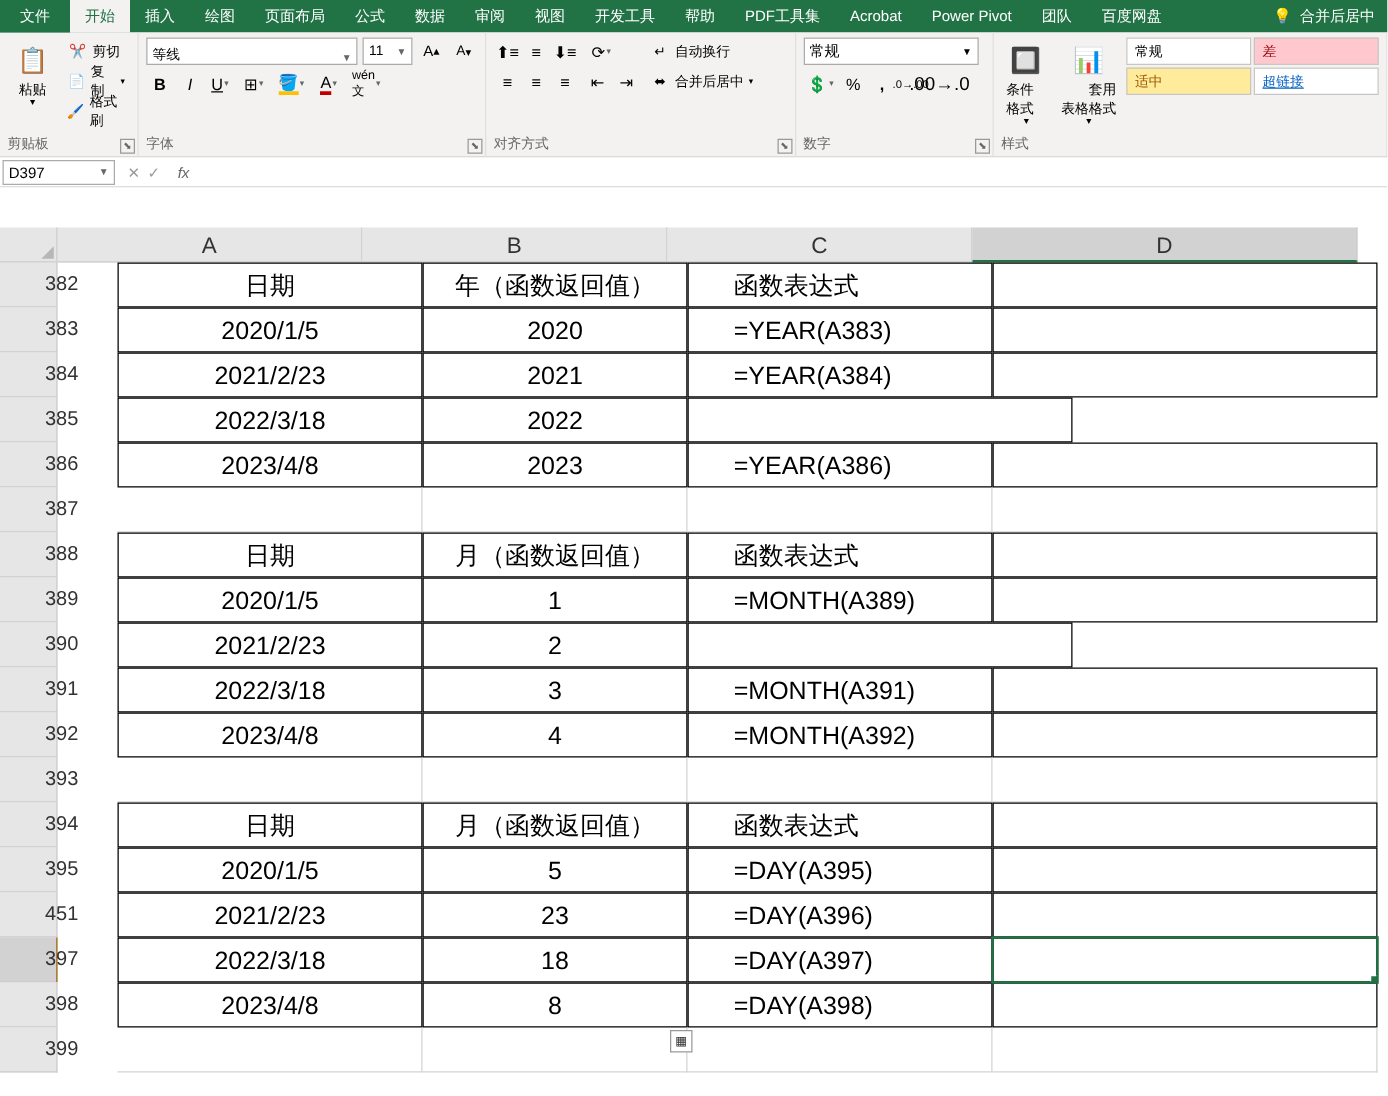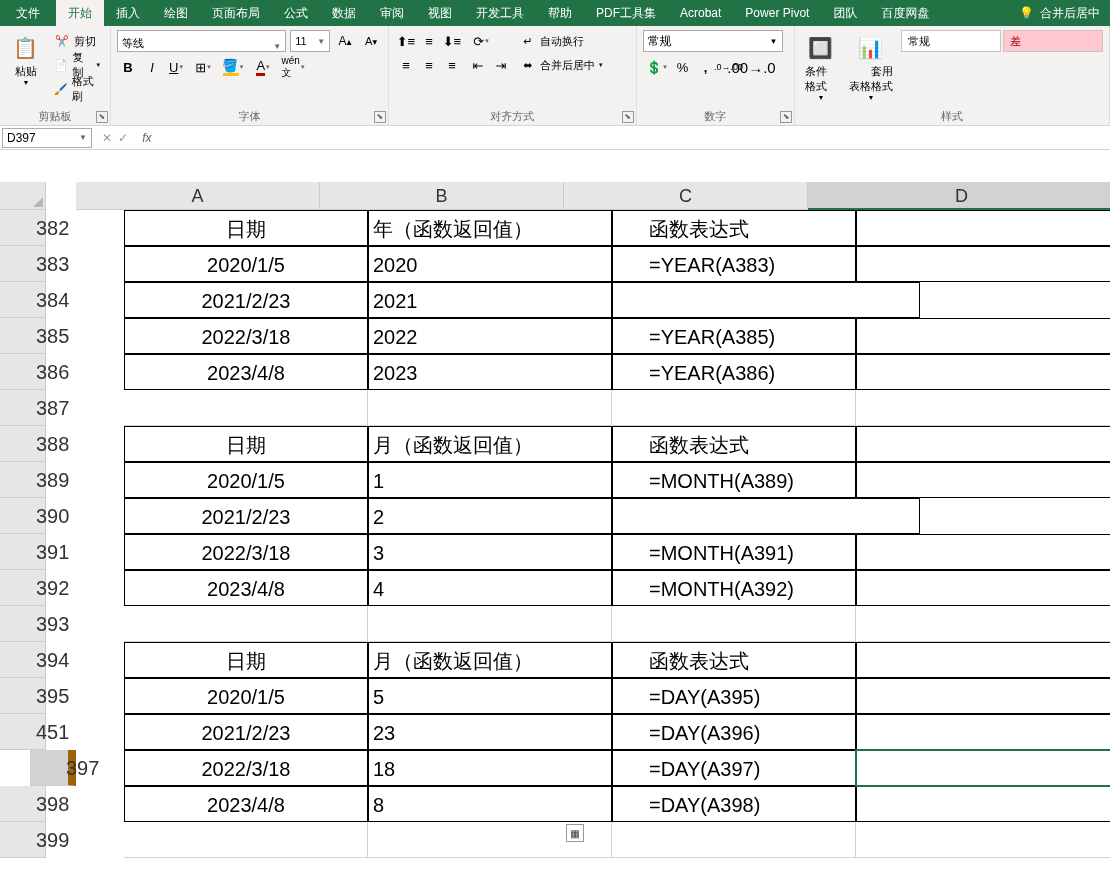--- a/index.html
+++ b/index.html
@@ -4,21 +4,21 @@
 <style>
 *{box-sizing:border-box;margin:0;padding:0;font-family:"Microsoft YaHei","Segoe UI",sans-serif;}
 body{background:#fff;overflow:hidden;width:1110px;height:877px;font-size:12px;}
 .ribbon-tabs{background:#217346;height:26px;display:flex;align-items:center;color:#fff;}
 .tab{padding:0 12px;height:26px;line-height:26px;font-size:12px;cursor:pointer;}
 .tab.active{background:#f3f2f1;color:#217346;}
 .tab.file{background:#217346;padding:0 16px;}
 .help-area{margin-left:auto;display:flex;align-items:center;padding:0 10px;gap:6px;}
 .ribbon{background:#f3f2f1;border-bottom:1px solid #d4d4d4;height:100px;display:flex;}
 .group{border-right:1px solid #e1dfdd;padding:4px 6px 0 6px;display:flex;flex-direction:column;position:relative;}
-.group-label{text-align:center;font-size:11px;color:#666;height:18px;line-height:18px;}
+.group-label{font-size:11px;color:#666;height:18px;line-height:18px;font-family:Liberation Mono, monospace;}
 .group-body{flex:1;display:flex;align-items:flex-start;gap:4px;}
 .dialog-launcher{position:absolute;right:2px;bottom:2px;width:12px;height:12px;border:1px solid #999;font-size:8px;line-height:10px;text-align:center;color:#666;}
 .big-btn{display:flex;flex-direction:column;align-items:center;justify-content:center;padding:2px 4px;cursor:pointer;font-size:11px;}
 .big-btn .ico{width:32px;height:32px;display:flex;align-items:center;justify-content:center;font-size:20px;}
 .small-row{display:flex;flex-direction:column;gap:2px;font-size:11px;}
 .small-btn{display:flex;align-items:center;gap:4px;padding:1px 4px;cursor:pointer;height:22px;}
 .small-btn .ico{width:16px;height:16px;display:inline-flex;align-items:center;justify-content:center;}
 .combo{border:1px solid #ababab;background:#fff;height:22px;display:flex;align-items:center;padding:0 4px;font-size:11px;}
 .combo .dd{margin-left:auto;font-size:8px;color:#666;}
 .font-controls{display:flex;flex-direction:column;gap:4px;}
@@ -40,31 +40,31 @@
 .namebox{width:90px;border:1px solid #ababab;height:20px;margin:0 2px;padding:0 4px;display:flex;align-items:center;background:#fff;}
 .namebox .dd{margin-left:auto;font-size:8px;color:#666;}
 .fx-btns{display:flex;gap:6px;padding:0 8px;color:#999;}
 .fx-label{font-style:italic;color:#666;padding:0 6px;}
 .formula-input{flex:1;border:none;height:20px;padding:0 4px;}
 .spacer{height:32px;background:#fff;}
 .sheet{display:flex;}
 .row-hdrs{display:flex;flex-direction:column;}
 .corner{width:46px;height:28px;background:#e6e6e6;border-right:1px solid #ccc;border-bottom:1px solid #ccc;position:relative;}
 .corner::after{content:"";position:absolute;right:2px;bottom:2px;border-style:solid;border-width:0 0 10px 10px;border-color:transparent transparent #b7b7b7 transparent;}
-.rh{width:46px;height:36px;background:#e6e6e6;border-right:1px solid #ccc;border-bottom:1px solid #ccc;text-align:center;line-height:36px;font-size:20px;color:#333;padding-left:36px;}
-.rh.sel{background:#d2d2d2;border-right:8px solid #a16207;margin-left:30px;}
+.rh{width:46px;height:36px;background:#e6e6e6;border-right:1px solid #ccc;border-bottom:1px solid #ccc;text-align:center;line-height:36px;font-size:16px;color:#333;padding-left:36px;}
+.rh.sel{background:#d2d2d2;border-right:1px solid #a16207;}
 .grid{display:flex;flex-direction:column;}
 .col-hdrs{display:flex;}
 .ch{height:28px;background:#e6e6e6;border-right:1px solid #ccc;border-bottom:1px solid #ccc;text-align:center;line-height:28px;font-size:18px;color:#333;}
 .ch.sel{background:#d2d2d2;border-bottom:2px solid #217346;}
 .chA{width:244px;}.chB{width:244px;}.chC{width:244px;}.chD{width:308px;}
 .row{display:flex;height:36px;}
 .cell{border-right:1px solid #d4d4d4;border-bottom:1px solid #d4d4d4;height:36px;line-height:36px;font-size:20px;padding:0 4px;overflow:hidden;}
 .cA{width:244px;text-align:center;margin-left:48px;}
-.cB{width:244px;}
+.cB{width:212px;text-align:center;}
 .cC{width:244px;text-align:left;padding-left:36px;}
 .cD{width:308px;}
 .bdr{border:1px solid #000;}
 .sel-cell{outline:2px solid #217346;outline-offset:-1px;position:relative;}
 .sel-cell::after{content:"";position:absolute;right:-3px;bottom:-3px;width:6px;height:6px;background:#217346;border:1px solid #fff;}
 .autofill-marker{position:absolute;width:18px;height:18px;border:1px solid #999;background:#fff;font-size:10px;color:#333;display:flex;align-items:center;justify-content:center;}
 </style>
 </head>
 <body>
 
@@ -235,20 +235,24 @@
       <div class="big-btn">
           <span class="ico">📊</span>
           <span style="white-space:pre;text-align:right;">套用
 表格格式</span>
           <span style="font-size:7px;">▼</span>
         </div>
       <div style="display:flex;flex-direction:column;gap:2px;">
         <div style="display:flex;gap:2px;">
           <div class="style-box style-normal">常规</div>
           <div class="style-box style-bad">差</div>
+        </div>
+        <div style="display:flex;gap:2px;">
+          <div class="style-box style-good">适中</div>
+          <div class="style-box style-link">超链接</div>
         </div>
       </div>
     </div>
     <div class="group-label">样式</div>
   </div>
 </div>
 
 <div class="namebox-bar">
   <div class="namebox">
       <span>D397</span>
@@ -302,26 +306,26 @@
         </div>
         <div class="row">
           <div class="cell cA bdr">2020/1/5</div>
           <div class="cell cB bdr">2020</div>
           <div class="cell cC bdr">=YEAR(A383)</div>
           <div class="cell cD bdr"></div>
         </div>
         <div class="row">
           <div class="cell cA bdr">2021/2/23</div>
           <div class="cell cB bdr">2021</div>
+          <div class="cell cC bdr">=YEAR(A384)</div>
           <div class="cell cD bdr"></div>
         </div>
         <div class="row">
           <div class="cell cA bdr">2022/3/18</div>
           <div class="cell cB bdr">2022</div>
-          <div class="cell cC bdr">=YEAR(A385)</div>
           <div class="cell cD bdr"></div>
         </div>
         <div class="row">
           <div class="cell cA bdr">2023/4/8</div>
           <div class="cell cB bdr">2023</div>
           <div class="cell cC bdr">=YEAR(A386)</div>
           <div class="cell cD bdr"></div>
         </div>
         <div class="row">
           <div class="cell cA"></div>

